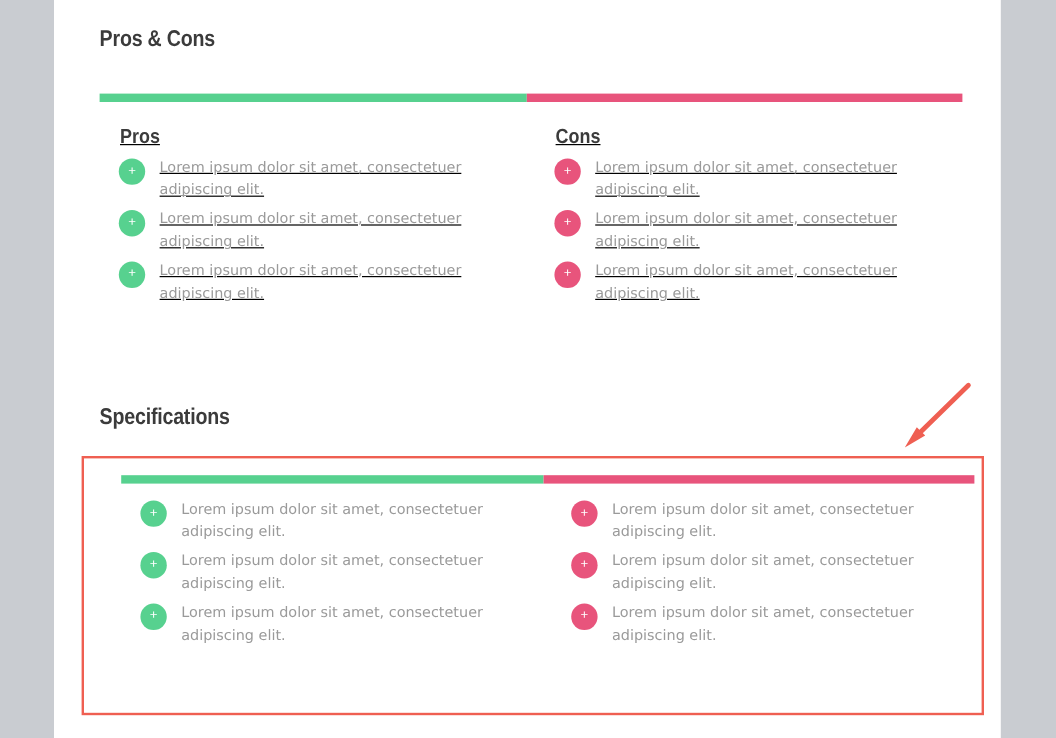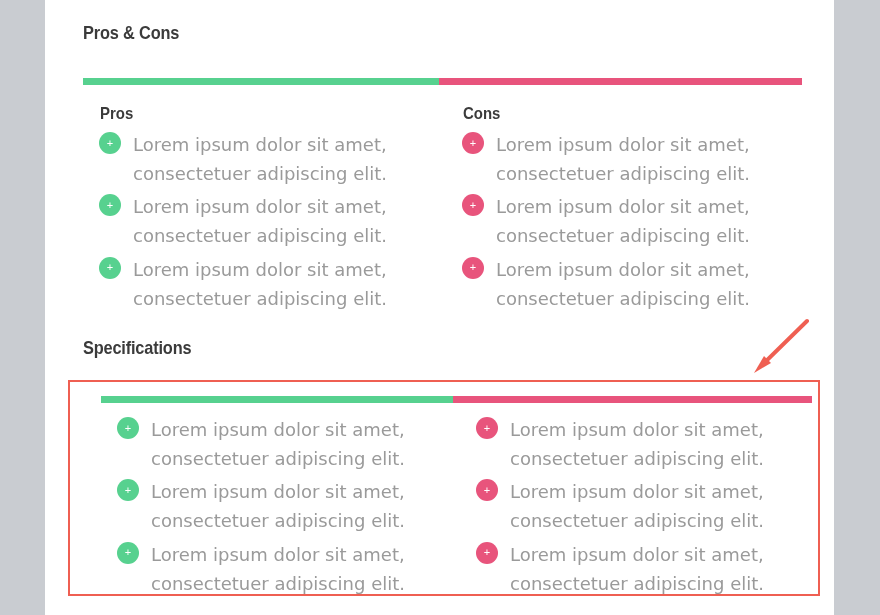--- a/index.html
+++ b/index.html
@@ -132,27 +132,27 @@
     line-height: 1;
     font-weight: normal;
     font-family: "Liberation Sans", sans-serif;
   }
   .bullet.green { background: #57d18f; }
   .bullet.pink  { background: #e8547c; }
 
   .item-text {
     display: block;
     font-family: "DejaVu Sans", sans-serif;
-    font-size: 18px;
+    font-size: 12px;
     line-height: 1.62;
     color: #9a9a9a;
     max-width: 280px;
   }
 
-  #list-pros-cons { top: 104px; left: 0; }
+  #list-pros-cons { top: 104px; left: 0; text-decoration: underline; }
   #list-specifications { top: 415px; left: 18px; }
   #list-specifications .col { width: 352px; }
 
   
   #highlight-box {
     position: absolute;
     left: 68px;
     top: 380px;
     width: 752px;
     height: 216px;

